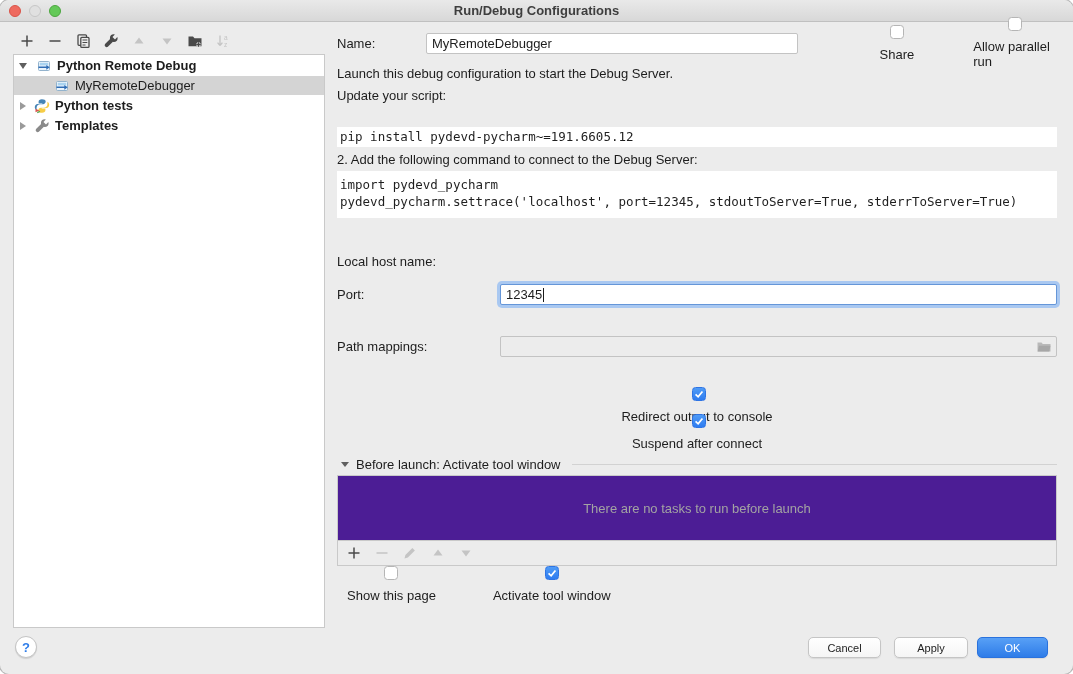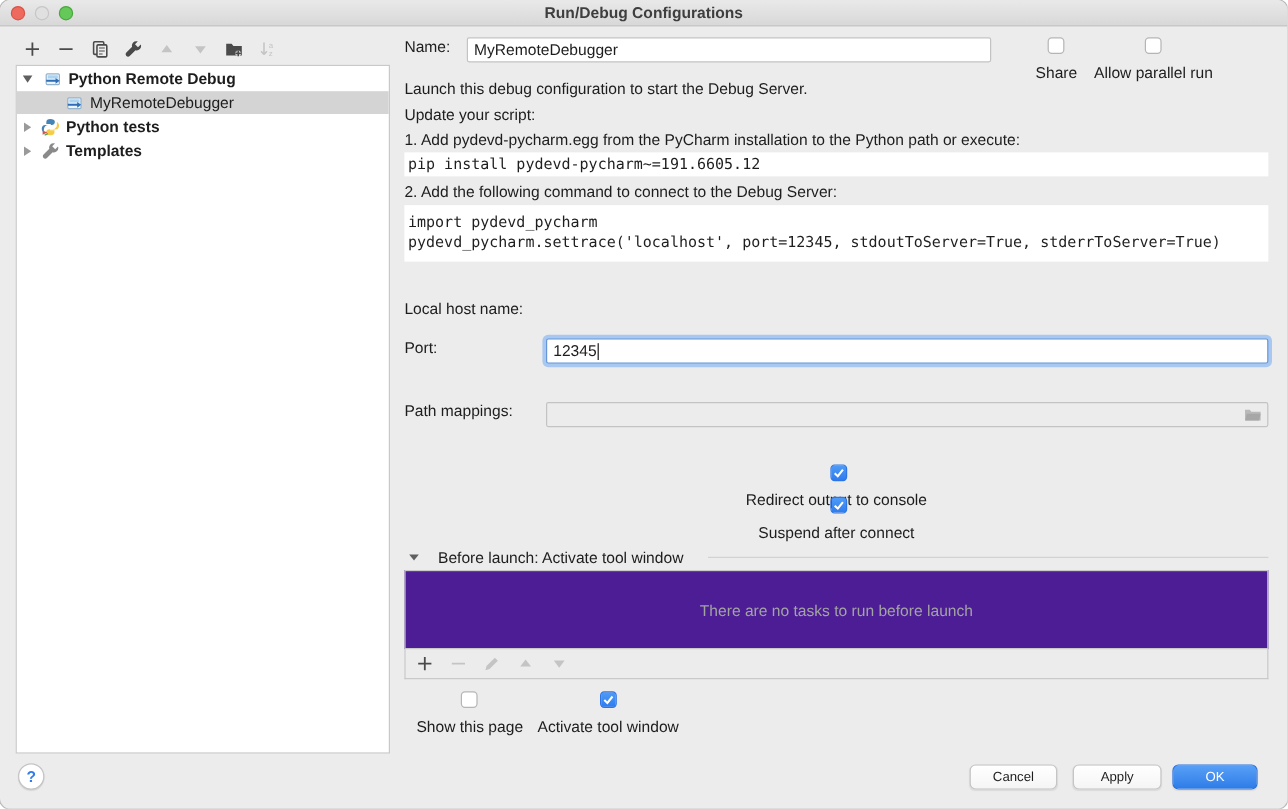--- a/index.html
+++ b/index.html
@@ -37,21 +37,21 @@
               border-top:6px solid #5f5f5f; margin-left:5px; }
   .tri-right { width:0; height:0; border-top:4.5px solid transparent; border-bottom:4.5px solid transparent;
                border-left:6px solid #9a9a9a; margin-left:6px; }
   .ticon { width:16px; height:16px; margin-left:9px; flex:0 0 16px; }
   .trow .lbl { margin-left:5px; }
   .trow.child { padding-left:40px; }
   .trow.child .ticon { margin-left:0; }
 
   
   .rp { position:absolute; left:337px; top:28px; width:720px; height:600px; }
-  .row { position:absolute; left:0; right:0; display:flex; align-items:flex-start; }
+  .row { position:absolute; left:0; right:0; display:flex; align-items:center;gap:45px; }
   .flabel { color:#1d1d1d; }
   .field { height:21px; border:1px solid #c3c3c3; border-radius:2px; background:#ffffff;
            font-family:"Liberation Sans", sans-serif; font-size:13px; color:#1d1d1d;
            padding:0 5px; outline:none; }
   .divfield { display:flex; align-items:center; }
   .divfield.focused { border:1px solid #6596d8; box-shadow:0 0 0 3px #a9c8f1; }
   .caret { display:inline-block; width:1px; height:14px; background:#1c1c1c; margin-left:1px; }
 
   .desc { position:absolute; left:0; line-height:16px; }
   .codeband { position:absolute; left:0; right:0; background:#ffffff;
@@ -59,21 +59,21 @@
 
   
   .cbrow { display:flex; align-items:center; gap:8px;flex-direction:column; }
   .cb { width:14px; height:14px; border:1px solid #b5b5b5; border-radius:3.5px; background:#ffffff;
         display:flex; align-items:center; justify-content:center; flex:0 0 14px; }
   .cb.checked { background:linear-gradient(#4f9bf6,#2e7cf0); border-color:#2e74e4; }
   .cb svg { display:none; }
   .cb.checked svg { display:block; }
 
   
-  .bl-head { display:flex; align-items:center; gap:16px; }
+  .bl-head { display:flex; align-items:center; gap:7px; }
   .bl-line { flex:1; height:1px; background:#d2d2d2; margin-left:4px; }
   .tasks-box { position:absolute; left:0; right:0; background:#4c1d95; border:1px solid #c9c9c9;
                display:flex; align-items:center; justify-content:center; }
   .empty-text { color:#a3a3a3; }
   .tasks-strip { position:absolute; left:0; right:0; background:#ececec;
                  border:1px solid #c9c9c9; border-top:none; display:flex; align-items:center;
                  gap:12px; padding-left:8px; }
 
   
   .path-wrap { position:relative; flex:1; }
@@ -219,21 +219,20 @@
       <span class="cbrow" style="margin-left:14px;">
         <span class="cb">
           
         </span>
         <span>Allow parallel run</span>
       </span>
     </div>
 
     <div class="desc" style="top:38px;">Launch this debug configuration to start the Debug Server.</div>
     <div class="desc" style="top:60px;">Update your script:</div>
-    <div class="desc" style="top:81px;">1. Add pydevd-pycharm.egg from the PyCharm installation to the Python path or execute:</div>
     <div class="codeband" style="top:99px; height:20px; line-height:20px; padding-left:3px;">pip install pydevd-pycharm~=191.6605.12</div>
     <div class="desc" style="top:124px;">2. Add the following command to connect to the Debug Server:</div>
     <div class="codeband" style="top:143px; height:47px; padding:5px 0 4px 3px; line-height:17px;">
       <div>import pydevd_pycharm</div>
       <div>pydevd_pycharm.settrace('localhost', port=12345, stdoutToServer=True, stderrToServer=True)</div>
     </div>
 
     <div class="row" style="top:222px; height:23px;">
       <span class="flabel" style="width:118px;">Local host name:</span>
     </div>

